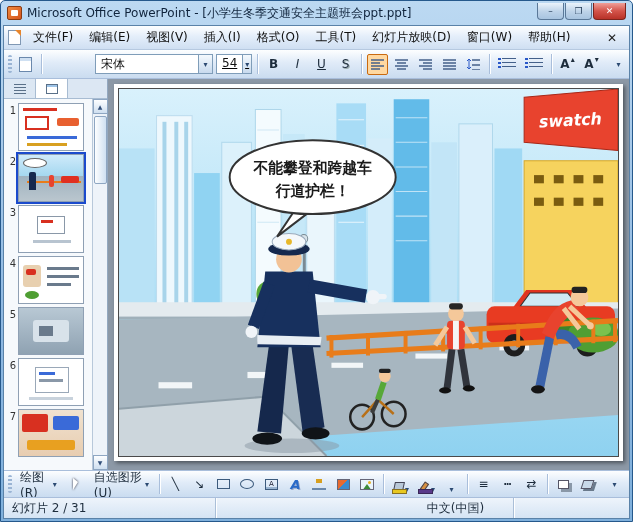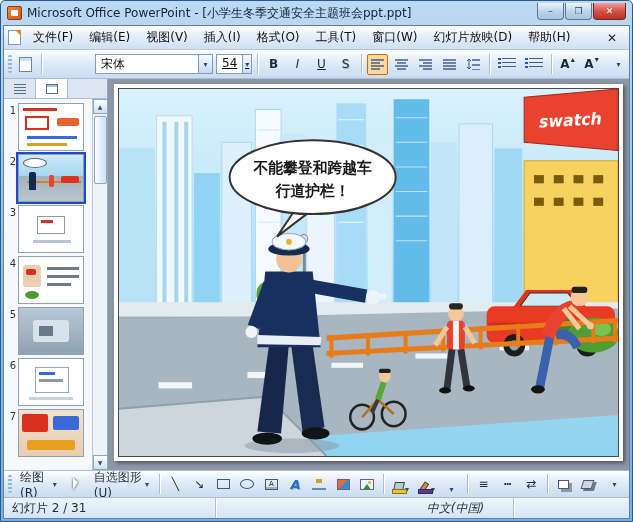--- a/index.html
+++ b/index.html
@@ -93,21 +93,21 @@
   .linec-ic::after{content:"";position:absolute;left:0;bottom:0;width:13px;height:3px;background:#5a3a8a;border:1px solid #3a2858;}
   .fontc{font-size:11px;font-weight:bold;color:#111;border-bottom:3px solid #d02818;line-height:10px;padding-bottom:1px;}
   .shadow-ic{width:11px;height:9px;background:#fff;border:1px solid #556;box-shadow:3px 3px 0 #8a98a8;}
   .threed-ic{width:11px;height:9px;background:#c8d8e8;border:1px solid #556;transform:skewX(-18deg);box-shadow:3px 2px 0 #6a7a8c;}
   
   .statusbar{height:21px;flex:0 0 auto;display:flex;align-items:stretch;font-size:12px;color:#1d2c3c;
     background:linear-gradient(180deg,#eef4fb,#d5e4f4);border-top:1px solid #a9bedb;}
   .scell{display:flex;align-items:center;padding:8px 8px;border-right:1px solid #aabfd8;box-shadow:1px 0 0 #fff;white-space:nowrap;}
   .scell.c1{width:212px;}
   .scell.c2{width:182px;justify-content:center;margin-top:24px;}
-  .scell.c3{width:116px;justify-content:center;font-style:italic;}
+  .scell.c3{width:116px;justify-content:center;}
   .scell.rest{flex:1;border-right:none;box-shadow:none;}
 </style>
 </head>
 <body>
 
 <div class="window">
 
   <div class="titlebar">
     <div class="app-icon"></div>
     <div class="title-text">Microsoft Office PowerPoint - [小学生冬季交通安全主题班会ppt.ppt]</div>
@@ -121,22 +121,22 @@
   <div class="app-body">
 
     <div class="menubar">
       <div class="doc-icon"></div>
       <span class="menu-item">文件(F)</span>
       <span class="menu-item">编辑(E)</span>
       <span class="menu-item">视图(V)</span>
       <span class="menu-item">插入(I)</span>
       <span class="menu-item">格式(O)</span>
       <span class="menu-item">工具(T)</span>
+      <span class="menu-item">幻灯片放映(D)</span>
       <span class="menu-item">窗口(W)</span>
-      <span class="menu-item">幻灯片放映(D)</span>
       <span class="menu-item">帮助(H)</span>
       <span class="menu-spacer"></span>
       <span class="menu-close">✕</span>
     </div>
 
     <div class="toolbar">
       <div class="grip"></div>
       <div class="tbtn">
           <span class="page-ic"></span>
         </div>

